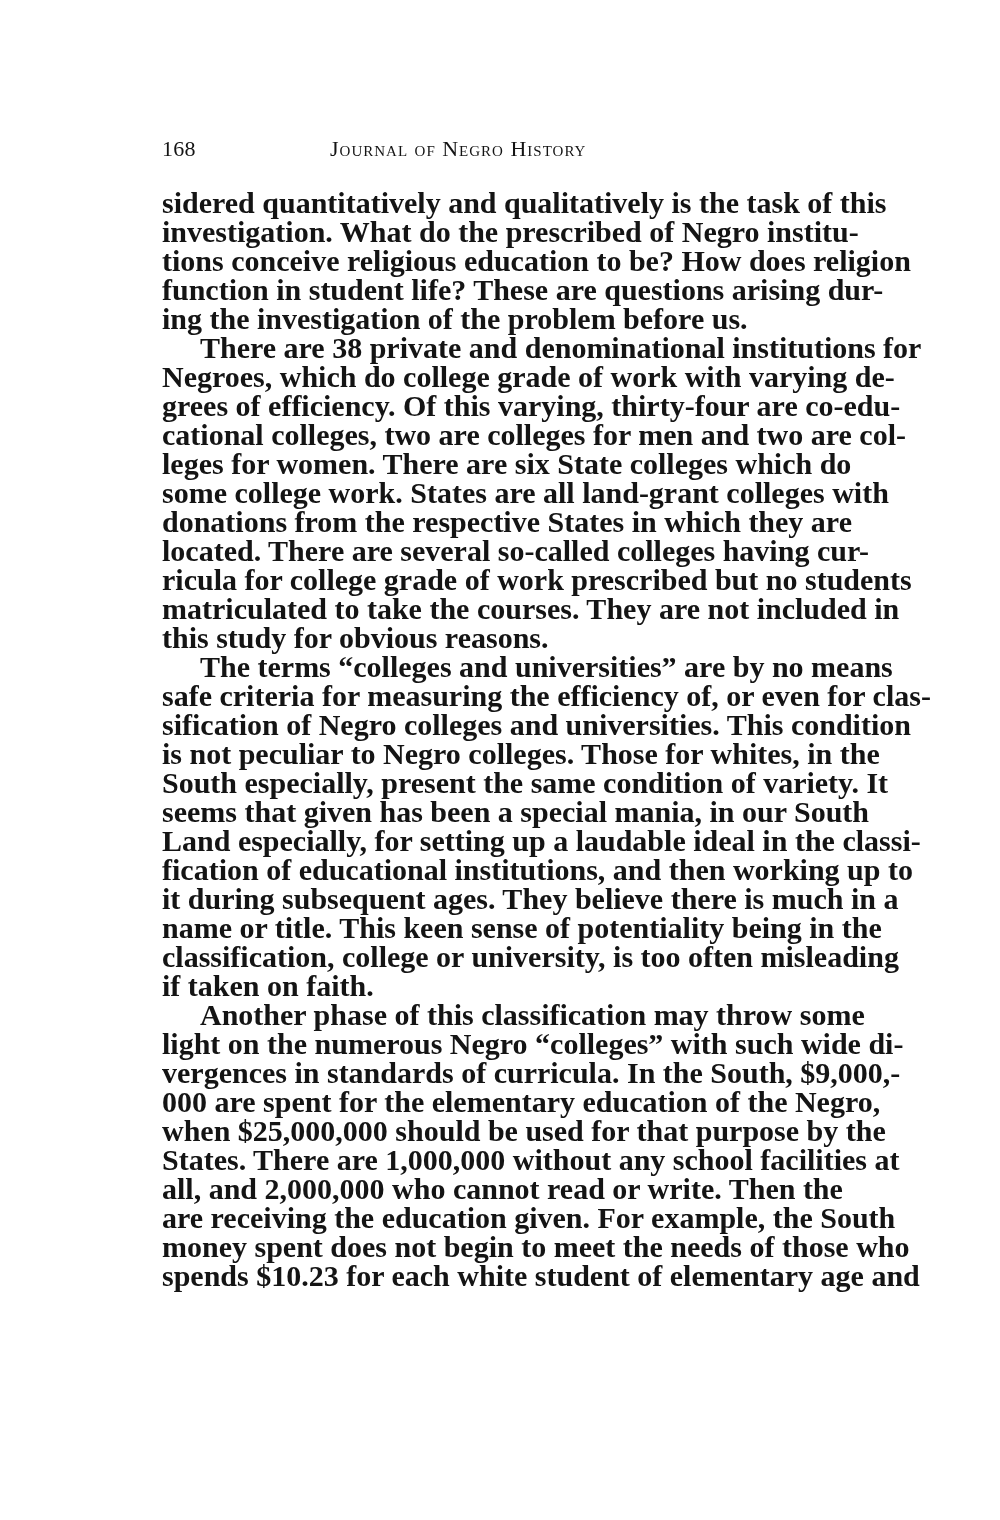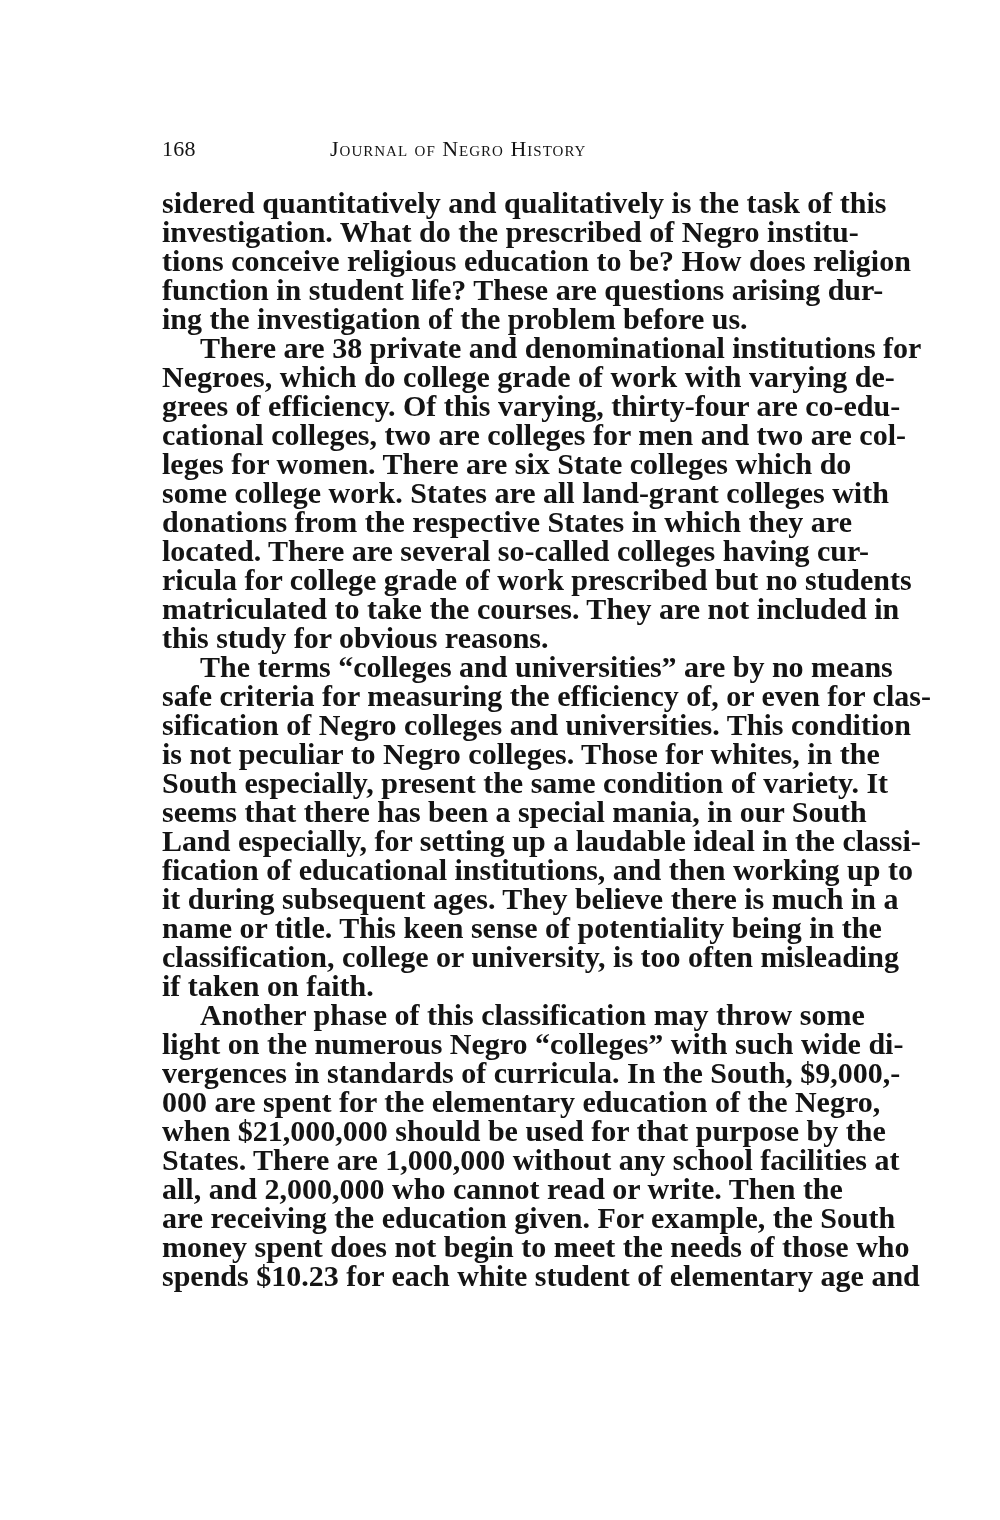--- a/index.html
+++ b/index.html
@@ -95,35 +95,35 @@
       <span class="line">matriculated to take the courses. They are not included in</span>
       <span class="line last">this study for obvious reasons.</span>
     </div>
 
     <div>
       <span class="line indent">The terms “colleges and universities” are by no means</span>
       <span class="line">safe criteria for measuring the efficiency of, or even for clas-</span>
       <span class="line">sification of Negro colleges and universities. This condition</span>
       <span class="line">is not peculiar to Negro colleges. Those for whites, in the</span>
       <span class="line">South especially, present the same condition of variety. It</span>
-      <span class="line">seems that there has been a special mania, in our South</span>
+      <span class="line">seems that given has been a special mania, in our South</span>
       <span class="line">Land especially, for setting up a laudable ideal in the classi-</span>
       <span class="line">fication of educational institutions, and then working up to</span>
       <span class="line">it during subsequent ages. They believe there is much in a</span>
       <span class="line">name or title. This keen sense of potentiality being in the</span>
       <span class="line">classification, college or university, is too often misleading</span>
       <span class="line last">if taken on faith.</span>
     </div>
 
     <div>
       <span class="line indent">Another phase of this classification may throw some</span>
       <span class="line">light on the numerous Negro “colleges” with such wide di-</span>
       <span class="line">vergences in standards of curricula. In the South, $9,000,-</span>
       <span class="line">000 are spent for the elementary education of the Negro,</span>
-      <span class="line">when $21,000,000 should be used for that purpose by the</span>
+      <span class="line">when $25,000,000 should be used for that purpose by the</span>
       <span class="line">States. There are 1,000,000 without any school facilities at</span>
       <span class="line">all, and 2,000,000 who cannot read or write. Then the</span>
       <span class="line">are receiving the education given. For example, the South</span>
       <span class="line">money spent does not begin to meet the needs of those who</span>
       <span class="line">spends $10.23 for each white student of elementary age and</span>
     </div>
   </div>
 </div>
 
 </body></html>

